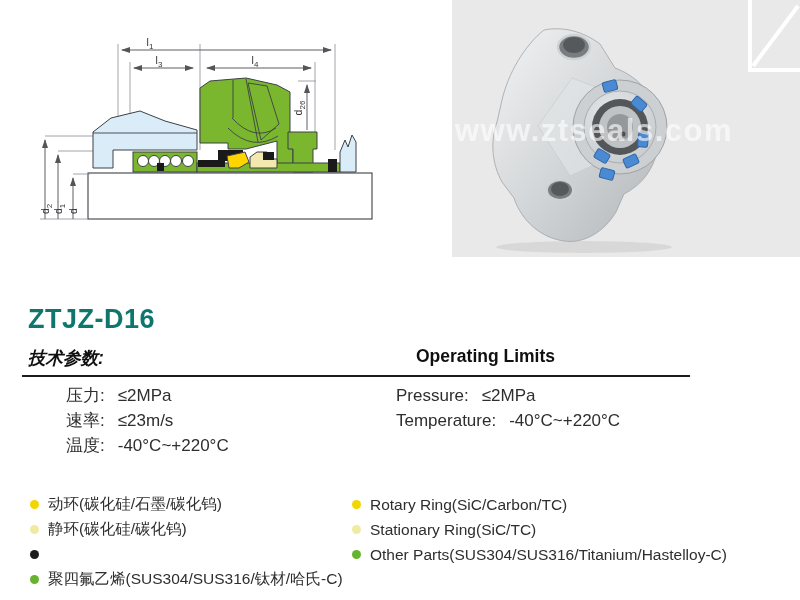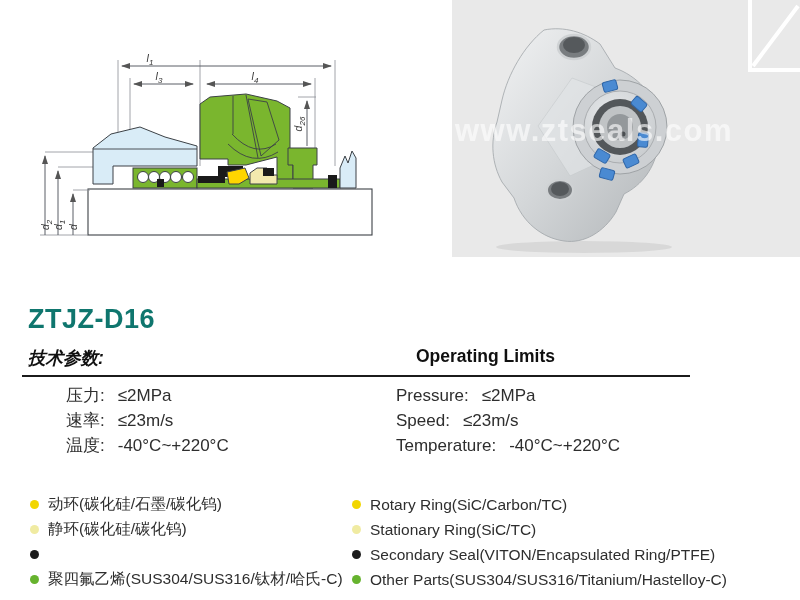--- a/index.html
+++ b/index.html
@@ -1,19 +1,19 @@
 <!DOCTYPE html>
 <html><head>
 <meta charset="utf-8">
 <style>
   html,body{margin:0;padding:0;background:#fff;}
   .page{position:relative;width:800px;height:600px;background:#fff;overflow:hidden;
         font-family:"Liberation Sans","DejaVu Sans",sans-serif;color:#2e2e2e;}
   svg text{font-family:"Liberation Sans","DejaVu Sans",sans-serif;}
-  .drawing-area{position:absolute;left:0;top:16px;width:400px;height:300px;font-style:italic;}
+  .drawing-area{position:absolute;left:0;top:0;width:400px;height:300px;}
   .photo-area{position:absolute;left:452px;top:0;width:384px;height:257px;}
   .model-title{position:absolute;left:28px;top:304px;margin:0;font-size:27px;font-weight:700;
                letter-spacing:.5px;color:#0f766e;}
   .spec-heading{position:absolute;top:346px;margin:0;font-size:17.5px;font-weight:bold;color:#101010;}
   .spec-heading.cn{left:28px;font-style:italic;}
   .spec-heading.en{left:416px;}
   .rule{position:absolute;left:22px;top:375px;width:668px;height:2px;background:#1b1b1b;}
   .spec-rows{position:absolute;top:383px;font-size:17px;color:#2e2e2e;}
   .spec-rows.cn{left:28px;margin-left:38px;}
   .spec-rows.en{left:396px;}
@@ -192,21 +192,20 @@
   <div class="rule"></div>
 
   <div class="spec-rows cn">
     <div class="spec-row"><span>压力:</span><span class="val">≤2MPa</span></div>
     <div class="spec-row"><span>速率:</span><span class="val">≤23m/s</span></div>
     <div class="spec-row"><span>温度:</span><span class="val">-40°C~+220°C</span></div>
   </div>
 
   <div class="spec-rows en">
     <div class="spec-row"><span>Pressure:</span><span class="val">≤2MPa</span></div>
-    <div class="spec-row"><span>Speed:</span><span class="val">≤23m/s</span></div>
     <div class="spec-row"><span>Temperature:</span><span class="val">-40°C~+220°C</span></div>
   </div>
 
   <div class="materials cn">
     <div class="mat-row">
         <span class="bullet" style="background: rgb(242, 214, 0);"></span>
         <span>动环(碳化硅/石墨/碳化钨)</span>
       </div>
     <div class="mat-row">
         <span class="bullet" style="background: rgb(240, 235, 162);"></span>
@@ -224,22 +223,18 @@
   <div class="materials en">
     <div class="mat-row">
         <span class="bullet" style="background: rgb(242, 214, 0);"></span>
         <span>Rotary Ring(SiC/Carbon/TC)</span>
       </div>
     <div class="mat-row">
         <span class="bullet" style="background: rgb(240, 235, 162);"></span>
         <span>Stationary Ring(SiC/TC)</span>
       </div>
     <div class="mat-row">
-        <span class="bullet" style="background: rgb(28, 28, 28);"></span>
-        <span>Secondary Seal(VITON/Encapsulated Ring/PTFE)</span>
-      </div>
-    <div class="mat-row">
         <span class="bullet" style="background: rgb(102, 179, 46);"></span>
         <span>Other Parts(SUS304/SUS316/Titanium/Hastelloy-C)</span>
       </div>
   </div>
 
 </div>
 
 </body></html>

